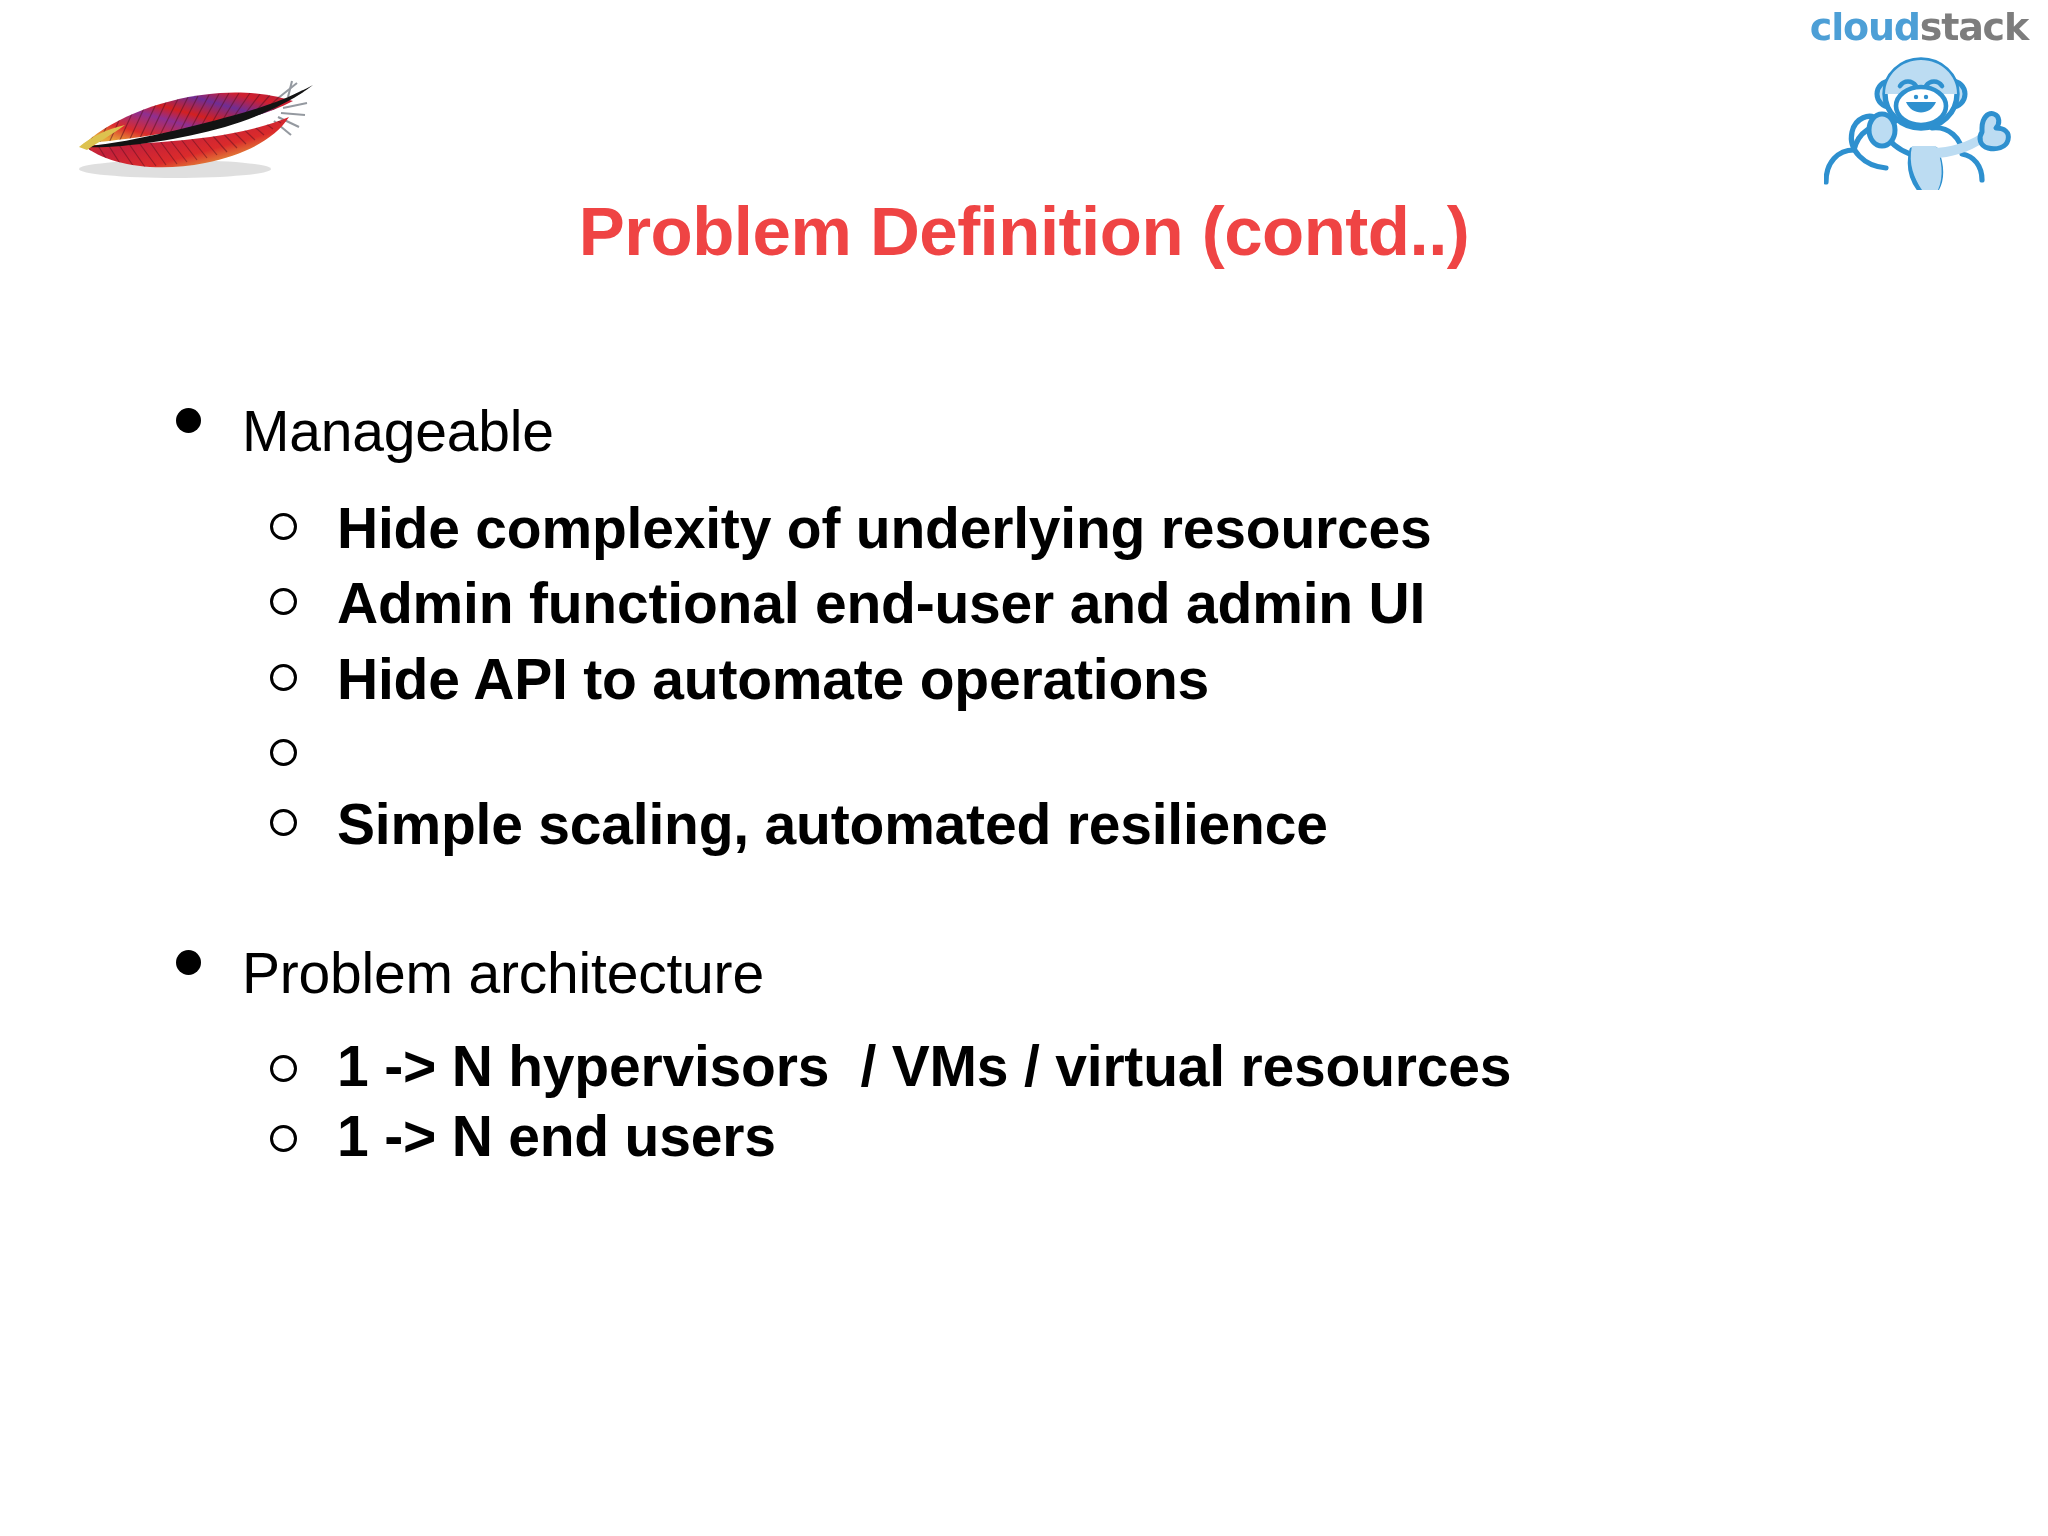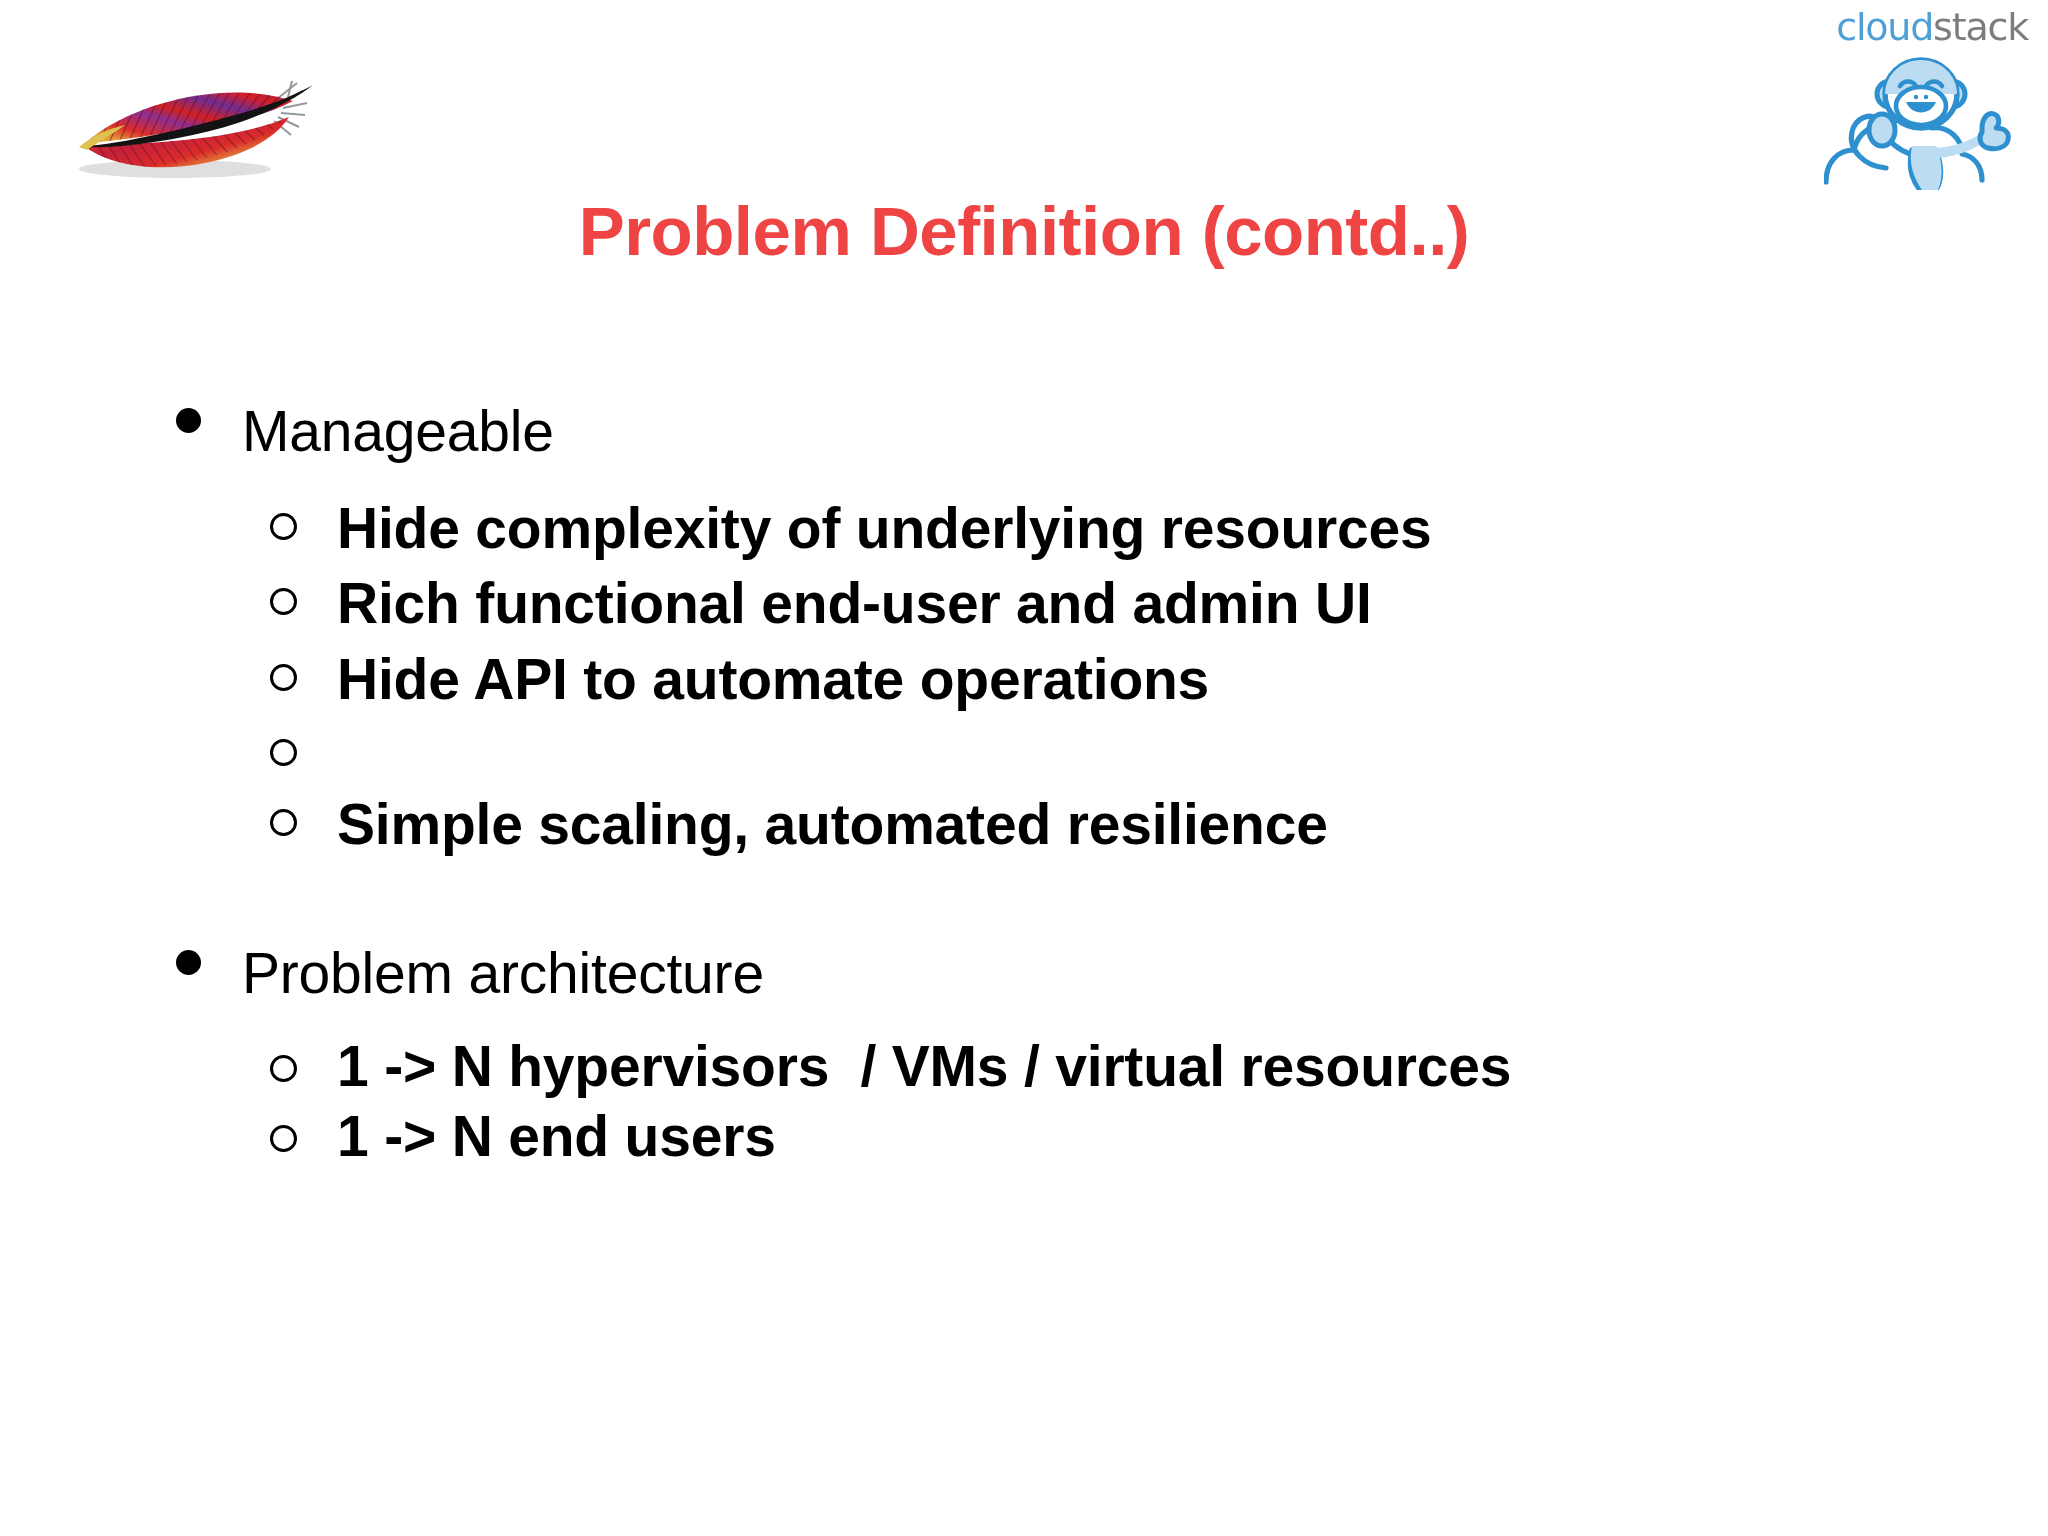--- a/index.html
+++ b/index.html
@@ -32,21 +32,21 @@
     right: 14px;
     top: 8px;
     width: 210px;
     height: 182px;
   }
   .cs-wordmark {
     position: absolute;
     top: 0px;
     right: 6px;
     font-family: "DejaVu Sans", sans-serif;
-    font-weight: normal;
+    font-weight: bold;
     font-size: 38px;
     letter-spacing: -1.2px;
     line-height: 1;
     white-space: nowrap;
   }
   .cs-cloud-word { color: #4d9fd6; }
   .cs-stack-word { color: #7d7d7d; }
   .cs-mark {
     position: absolute;
     top: 42px;
@@ -291,21 +291,21 @@
       <span class="marker"></span>
       <span class="text">Manageable</span>
     </div>
     <div class="spacer-1"></div>
     <div class="level2">
       <span class="marker"></span>
       <span class="text">Hide complexity of underlying resources</span>
     </div>
     <div class="level2">
       <span class="marker"></span>
-      <span class="text">Rich functional end-user and admin UI</span>
+      <span class="text">Admin functional end-user and admin UI</span>
     </div>
     <div class="level2">
       <span class="marker"></span>
       <span class="text">Hide API to automate operations</span>
     </div>
     <div class="level2">
       <span class="marker"></span>
     </div>
     <div class="level2">
       <span class="marker"></span>

